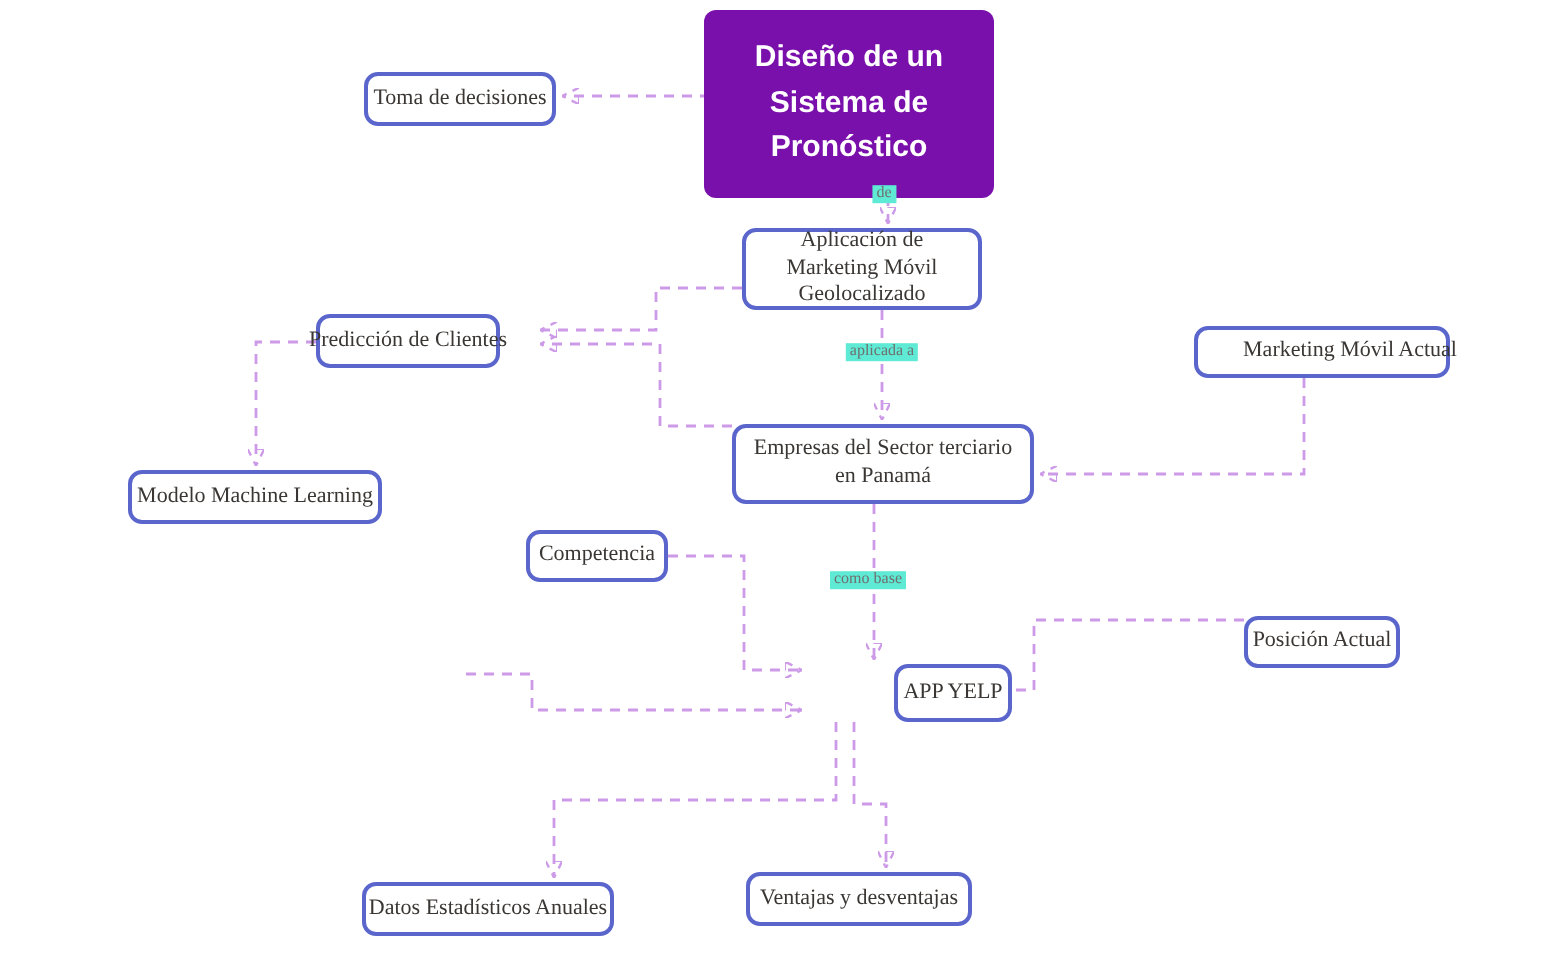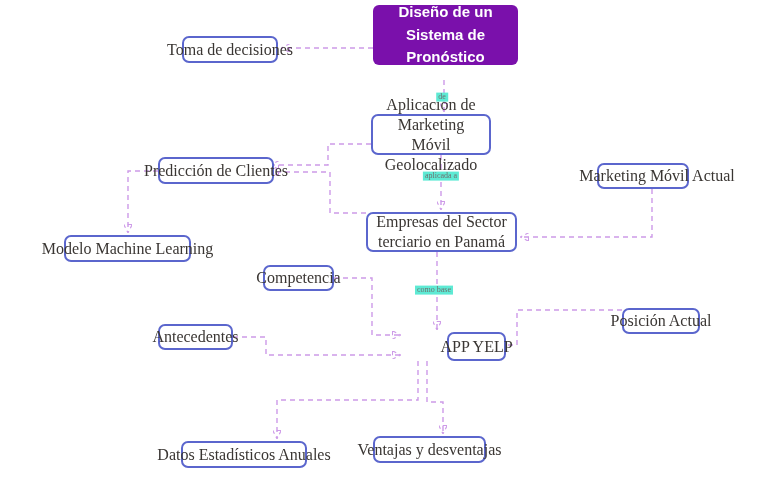--- a/index.html
+++ b/index.html
@@ -20,21 +20,21 @@
   .node{
     position:absolute;
     box-sizing:border-box;
     background:#ffffff;
     border:2.5px solid #5b66cd;
     border-radius:7px;
     display:flex;
     align-items:center;
     justify-content:center;
     text-align:center;
-    font-size:16px;
+    font-size:11px;
     color:#3a3633;
     line-height:1.25;
     white-space:nowrap;
     cursor:pointer;
   }
   .node.wrap{white-space:normal;padding:2px 4px;}
   .node.root{
     background:#7a10ab;
     border:none;
     border-radius:6px;
@@ -49,25 +49,25 @@
   .edge-label{
     position:absolute;
     transform:translate(-50%,-50%);
     font-size:8px;
     color:#6f6f6f;
     background:#5eead4;
     padding:0 2px;
     line-height:1.1;
   }
   
-  #n-main       {left:373px;top:5px;  width:145px;height:60px;}
+  #n-main       {left:352px;top:5px;  width:145px;height:94px;}
   #n-toma       {left:182px;top:36px; width:96px; height:27px;}
   #n-aplicacion {left:371px;top:114px;width:120px;height:41px;}
-  #n-prediccion {left:158px;top:157px;width:116px;height:27px;}
-  #n-marketing  {left:597px;top:163px;width:92px;height:26px;padding-left:28px;}
+  #n-prediccion {left:158px;top:157px;width:92px;height:27px;}
+  #n-marketing  {left:597px;top:163px;width:128px;height:26px;padding-left:28px;}
   #n-modelo     {left:64px; top:235px;width:127px;height:27px;}
   #n-empresas   {left:366px;top:212px;width:151px;height:40px;}
   #n-competencia{left:263px;top:265px;width:71px; height:26px;}
   #n-posicion   {left:622px;top:308px;width:78px; height:26px;}
   #n-antecedentes{left:158px;top:324px;width:75px;height:26px;}
   #n-appyelp    {left:403px;top:332px;width:59px; height:29px;margin-left:44px;}
   #n-datos      {left:181px;top:441px;width:126px;height:27px;}
   #n-ventajas   {left:373px;top:436px;width:113px;height:27px;}
   #el-de        {left:442px;top:97px;}
   #el-aplicada  {left:441px;top:176px;}
@@ -102,21 +102,20 @@
   <div class="node root" id="n-main">Diseño de un Sistema de Pronóstico</div>
 
   <div class="node" id="n-toma">Toma de decisiones</div>
   <div class="node wrap" id="n-aplicacion">Aplicación de Marketing Móvil Geolocalizado</div>
   <div class="node" id="n-prediccion">Predicción de Clientes</div>
   <div class="node" id="n-marketing">Marketing Móvil Actual</div>
   <div class="node wrap" id="n-empresas">Empresas del Sector terciario en Panamá</div>
   <div class="node" id="n-modelo">Modelo Machine Learning</div>
   <div class="node" id="n-competencia">Competencia</div>
   <div class="node" id="n-posicion">Posición Actual</div>
-  <div class="node" id="n-antecedentes">Antecedentes</div>
   <div class="node" id="n-appyelp">APP YELP</div>
   <div class="node" id="n-datos">Datos Estadísticos Anuales</div>
   <div class="node" id="n-ventajas">Ventajas y desventajas</div>
 
   <div class="edge-label" id="el-de">de</div>
   <div class="edge-label" id="el-aplicada">aplicada a</div>
   <div class="edge-label" id="el-comobase">como base</div>
 
 </div>
 

